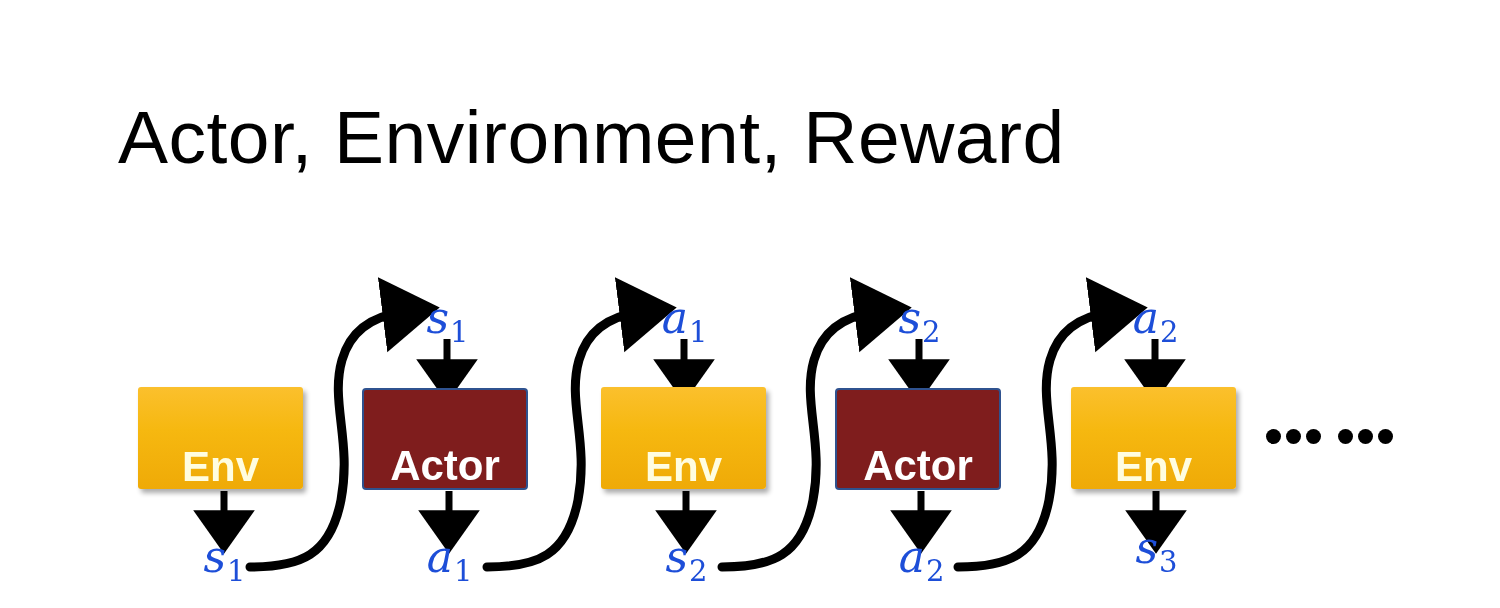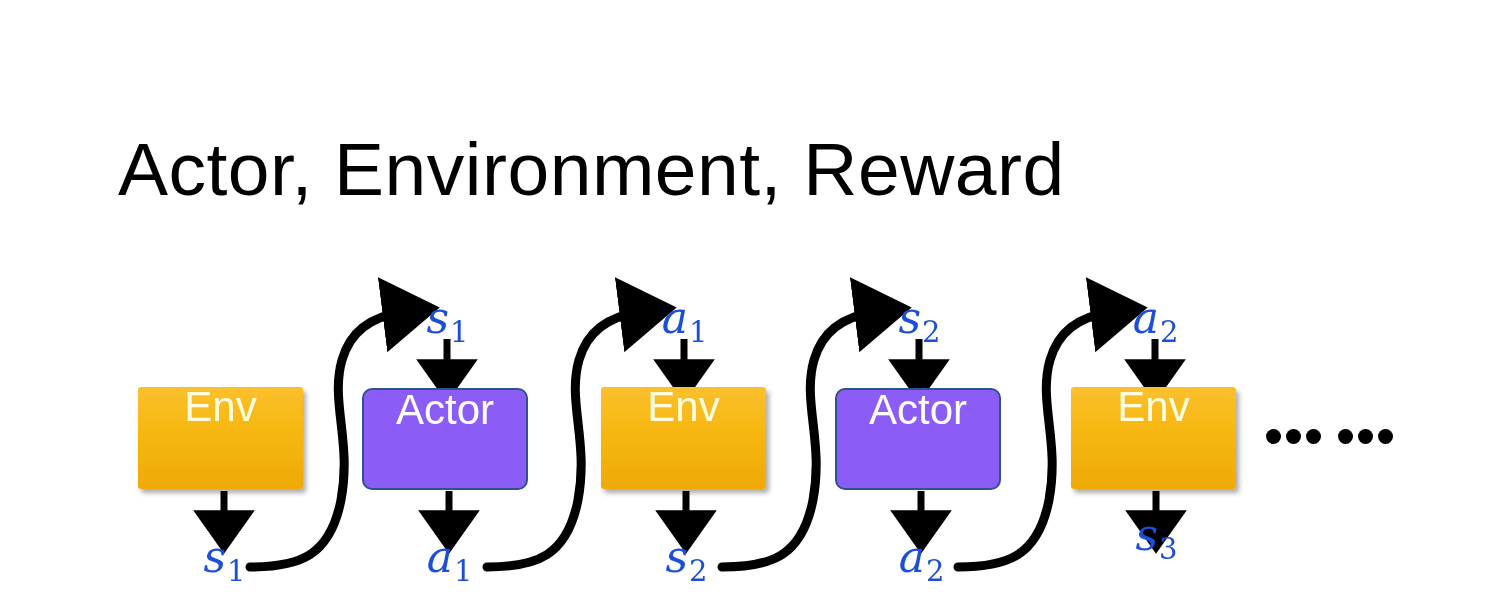--- a/index.html
+++ b/index.html
@@ -13,21 +13,21 @@
     position: relative;
     overflow: hidden;
     font-family: "Liberation Sans", sans-serif;
     -webkit-font-smoothing: antialiased;
   }
 
   
   #slide-title {
     position: absolute;
     left: 118px;
-    top: 132px;
+    top: 100px;
     font-family: "Liberation Sans", sans-serif;
     font-size: 75px;
     font-weight: 300;
     letter-spacing: 0.5px;
     color: #000000;
     white-space: nowrap;
     line-height: 1;
   }
 
   
@@ -44,39 +44,39 @@
     top: 0;
     width: 1500px;
     height: 608px;
     pointer-events: none;
   }
 
   
   .node {
     position: absolute;
     display: flex;
-    align-items: flex-start;
+    align-items: flex-end;
     justify-content: center;
     box-sizing: border-box;
     font-family: "Liberation Sans", sans-serif;
-    font-weight: 400;
+    font-weight: 700;
     font-size: 42px;
     line-height: 1;
   }
   .node.env {
     background: linear-gradient(180deg, #FBC02D 0%, #F6B810 42%, #EFAA07 100%);
     border-radius: 3px;
     color: #FFFDE0;
     box-shadow: 3px 4px 5px rgba(0,0,0,0.33);
   }
   .node.actor {
-    background: #8b5cf6;
+    background: #7f1d1d;
     border: 2px solid #2F528F;
     color: #FFFFFF;
-    border-radius: 10px;
+    border-radius: 4px;
   }
   .node-label {
     display: block;
     transform: translateY(-1px);
   }
 
   
   .mathlabel {
     position: absolute;
     font-family: "DejaVu Serif", "Liberation Serif", serif;
@@ -187,21 +187,21 @@
   <div class="mathlabel" style="left:1155px; top:296px;"><span>a</span><span class="sub">2</span></div>
 
   <div class="mathlabel" style="left:224px; top:535px;"><span>s</span><span class="sub">1</span></div>
 
   <div class="mathlabel" style="left:449px; top:535px;"><span>a</span><span class="sub">1</span></div>
 
   <div class="mathlabel" style="left:686px; top:535px;"><span>s</span><span class="sub">2</span></div>
 
   <div class="mathlabel" style="left:921px; top:535px;"><span>a</span><span class="sub">2</span></div>
 
-  <div class="mathlabel" style="left:1156px; top:513px;text-align:right;"><span>s</span><span class="sub">3</span></div>
+  <div class="mathlabel" style="left:1156px; top:526px;text-align:right;"><span>s</span><span class="sub">3</span></div>
 
   <div id="ellipsis">
     <span class="dot"></span>
     <span class="dot"></span>
     <span class="dot"></span>
     <span class="gap"></span>
     <span class="dot"></span>
     <span class="dot"></span>
     <span class="dot"></span>
   </div>

